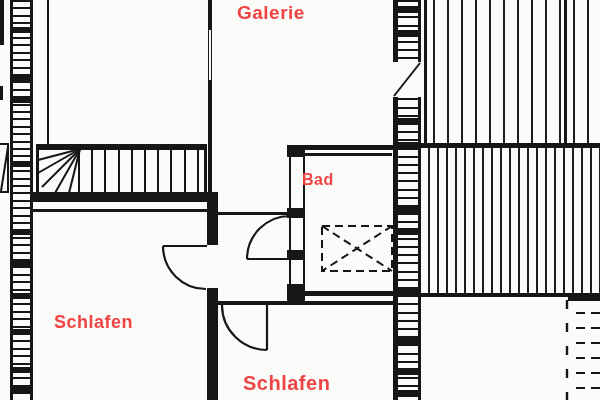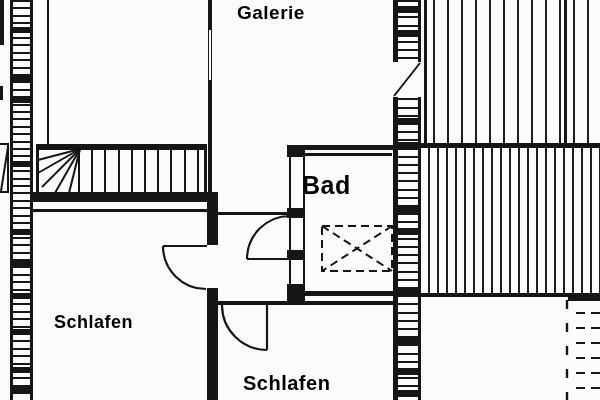--- a/index.html
+++ b/index.html
@@ -15,21 +15,21 @@
   
   .rungs7{position:absolute;background:repeating-linear-gradient(to bottom,#161616 0 2px,transparent 2px 7.4px);}
   .rungs8{position:absolute;background:repeating-linear-gradient(to bottom,#161616 0 2px,transparent 2px 8.2px);}
   .cell{position:absolute;background:#161616;}
   
   .hatchA{position:absolute;background:repeating-linear-gradient(to right,transparent 0 12px,#1d1d1d 12px 14px);}
   .hatchB{position:absolute;background:repeating-linear-gradient(to right,transparent 0 7.2px,#1d1d1d 7.2px 9px);}
   
   .stairbox{position:absolute;border:3px solid #161616;background:transparent;}
   .treads{position:absolute;background:repeating-linear-gradient(to right,#161616 0 2px,transparent 2px 13.2px);}
-  .label{position:absolute;color:#000000;font-weight:bold;white-space:nowrap;letter-spacing:0.5px;}
+  .label{position:absolute;color:#ef4444;font-weight:bold;white-space:nowrap;letter-spacing:0.5px;}
   svg.overlay{position:absolute;left:0;top:0;z-index:30;}
   .label{z-index:40;}
   .stroke{stroke:#161616;stroke-width:2.2;fill:none;}
   .thin{stroke:#161616;stroke-width:2;fill:none;}
   .dash{stroke:#161616;stroke-width:2;fill:none;stroke-dasharray:8 5;}
 </style>
 </head>
 <body>
 
 <div id="plan">
@@ -142,17 +142,17 @@
       <path d="M576,313 H600"></path>
       <path d="M576,328 H600"></path>
       <path d="M576,343 H600"></path>
       <path d="M576,358 H600"></path>
       <path d="M576,373 H600"></path>
       <path d="M576,388 H600"></path>
     </g>
   </svg>
 
   <div class="label" style="left:237px;top:2px;font-size:19px;">Galerie</div>
-  <div class="label" style="left:302px;top:171px;font-size:25px;">Bad</div>
+  <div class="label" style="left:302px;top:171px;font-size:16px;">Bad</div>
   <div class="label" style="left:54px;top:312px;font-size:18px;">Schlafen</div>
   <div class="label" style="left:243px;top:372px;font-size:20px;">Schlafen</div>
 
 </div>
 
 </body></html>

